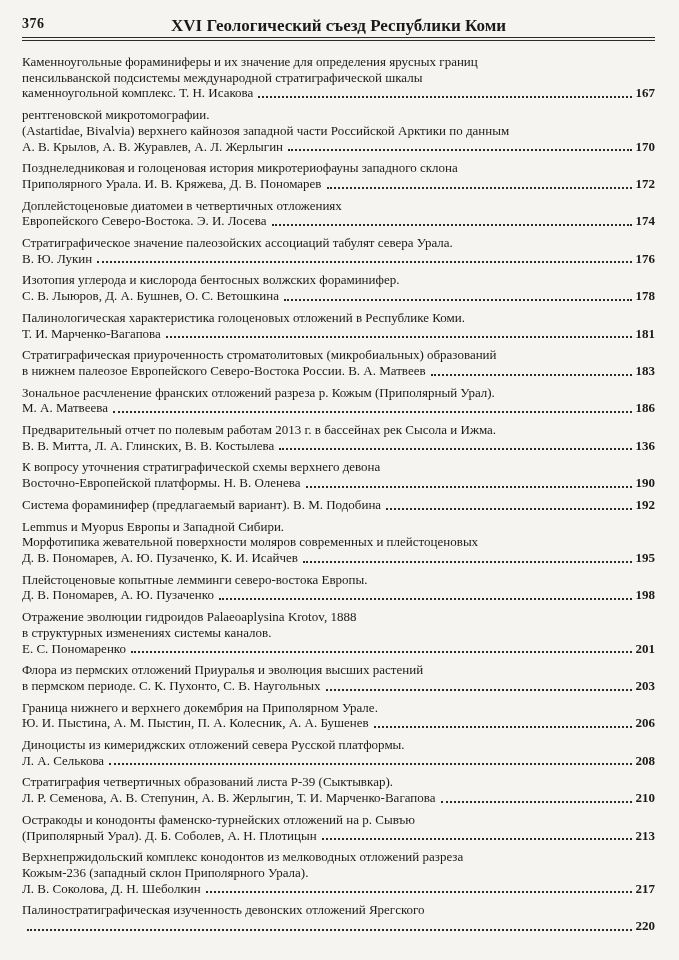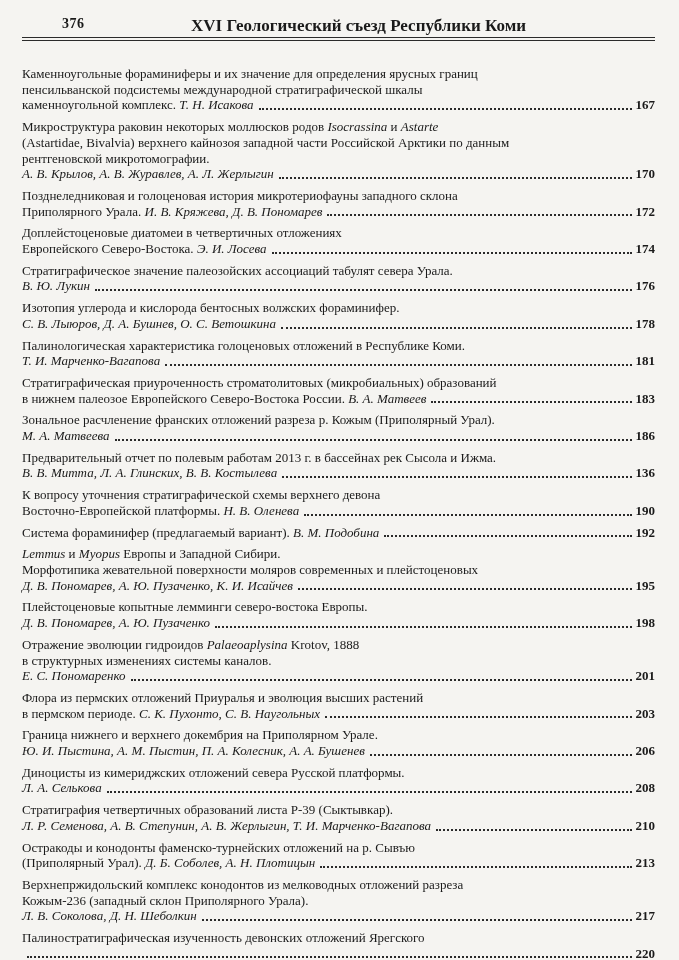--- a/index.html
+++ b/index.html
@@ -17,21 +17,20 @@
   .sheet {
     box-sizing: border-box;
     width: 679px;
     height: 960px;
     padding: 16px 24px 0 22px;
   }
   
   .page-header {
     position: relative;
     height: 18px;
-    margin-left: 40px;
   }
   .page-num {
     position: absolute;
     left: 0;
     top: 0;
     font-weight: bold;
     font-size: 14px;
     letter-spacing: 0.5px;
   }
   .running-title {
@@ -41,35 +40,34 @@
     font-size: 17px;
   }
   .header-rule {
     height: 2px;
     border-top: 1px solid #2b2b2b;
     border-bottom: 1px solid #2b2b2b;
     margin-top: 3px;
   }
   
   .entries {
-    margin-top: 25px;
+    margin-top: 13px;
   }
   .entry {
     margin-bottom: 6px;
   }
   .line {
     font-size: 13px;
     line-height: 15.7px;
   }
   .line.final {
     display: flex;
     align-items: baseline;
   }
   .line .it {
-    font-style: italic;
   }
   .leader {
     flex: 1 1 auto;
     min-width: 12px;
     border-bottom: 2px dotted #2a2a2a;
     margin: 0 4px 0 5px;
     align-self: flex-end;
     height: 0;
     position: relative;
     top: -3px;
@@ -93,23 +91,22 @@
       <div class="entry">
         <div class="line"><span class="txt"><span class="rm">Каменноугольные фораминиферы и их значение для определения ярусных границ</span></span></div>
         <div class="line"><span class="txt"><span class="rm">пенсильванской подсистемы международной стратиграфической шкалы</span></span></div>
         <div class="line final">
           <span class="txt"><span class="rm">каменноугольной комплекс. </span><span class="it">Т. Н. Исакова</span></span>
           <span class="leader"></span>
           <span class="pg">167</span>
         </div>
       </div>
       <div class="entry">
-        <div class="line"><span class="txt"><span class="rm">Микроструктура раковин некоторых моллюсков родов </span><span class="it">Isocrassina</span><span class="rm"> и </span><span class="it">Astarte</span></span></div>
+        <div class="line"><span class="txt"><span class="rm">рентгеновской микротомографии.</span></span></div>
         <div class="line"><span class="txt"><span class="rm">(Astartidae, Bivalvia) верхнего кайнозоя западной части Российской Арктики по данным</span></span></div>
-        <div class="line"><span class="txt"><span class="rm">рентгеновской микротомографии.</span></span></div>
         <div class="line final">
           <span class="txt"><span class="it">А. В. Крылов, А. В. Журавлев, А. Л. Жерлыгин</span></span>
           <span class="leader"></span>
           <span class="pg">170</span>
         </div>
       </div>
       <div class="entry">
         <div class="line"><span class="txt"><span class="rm">Позднеледниковая и голоценовая история микротериофауны западного склона</span></span></div>
         <div class="line final">
           <span class="txt"><span class="rm">Приполярного Урала. </span><span class="it">И. В. Кряжева, Д. В. Пономарев</span></span>

